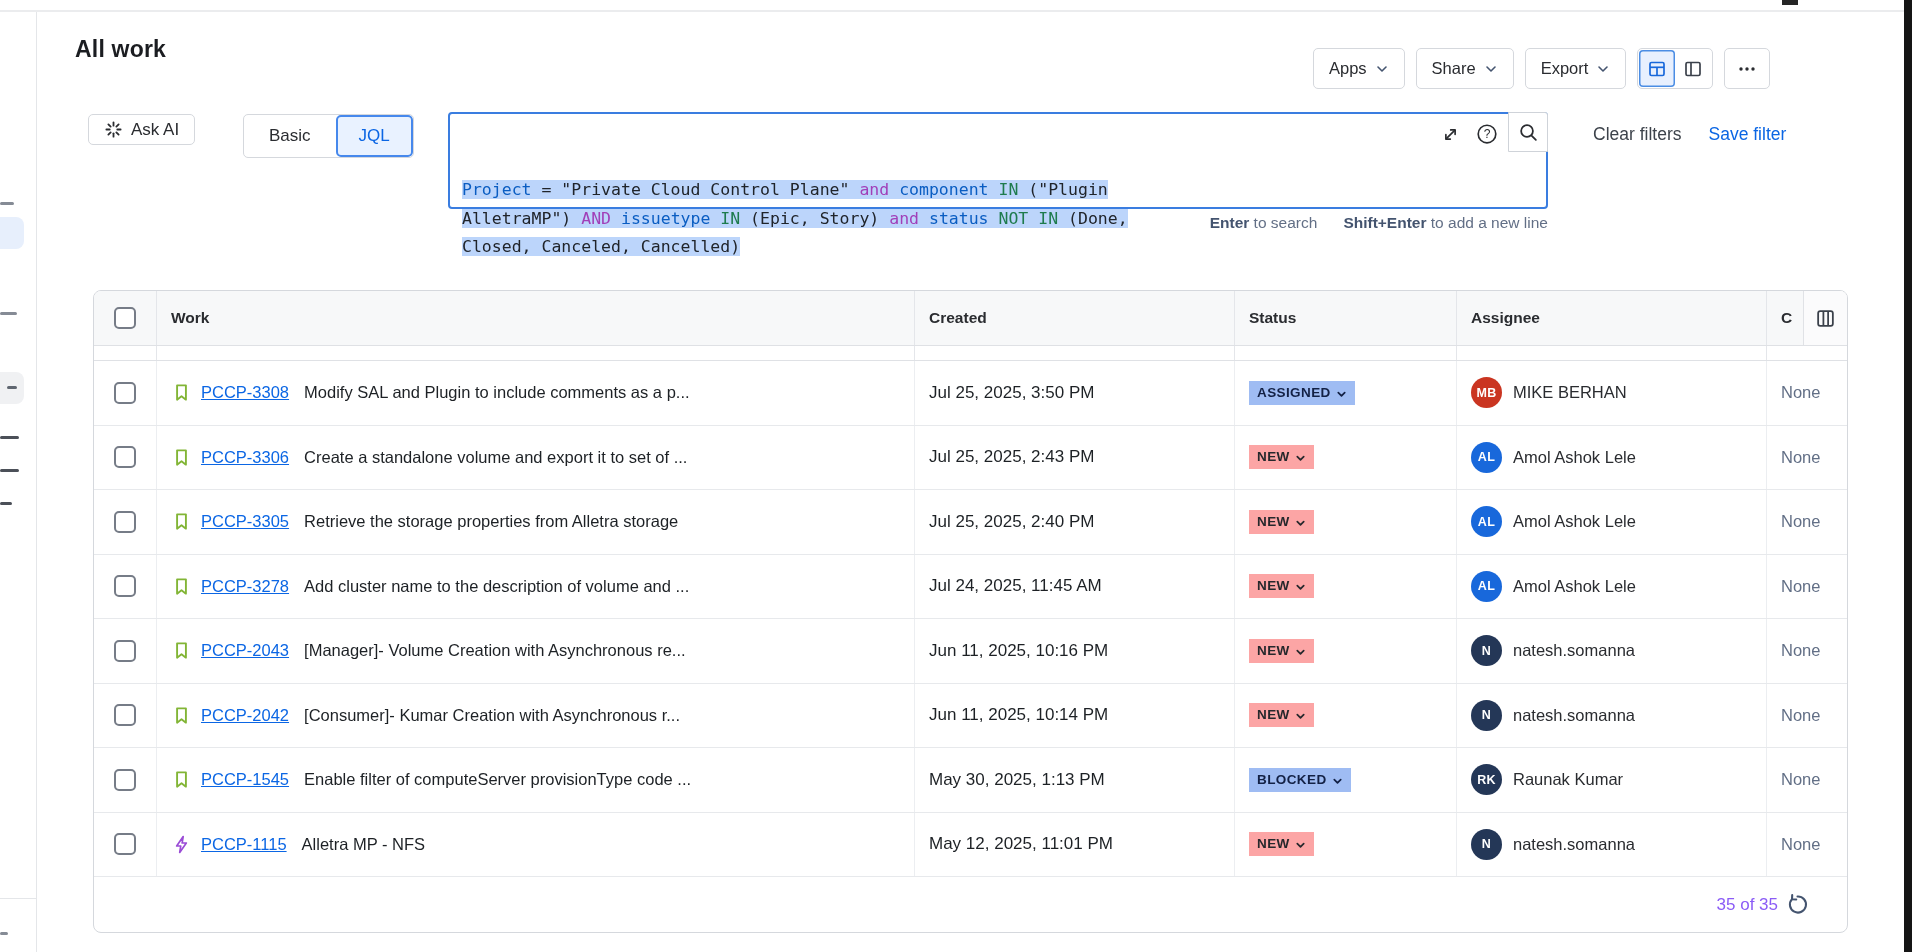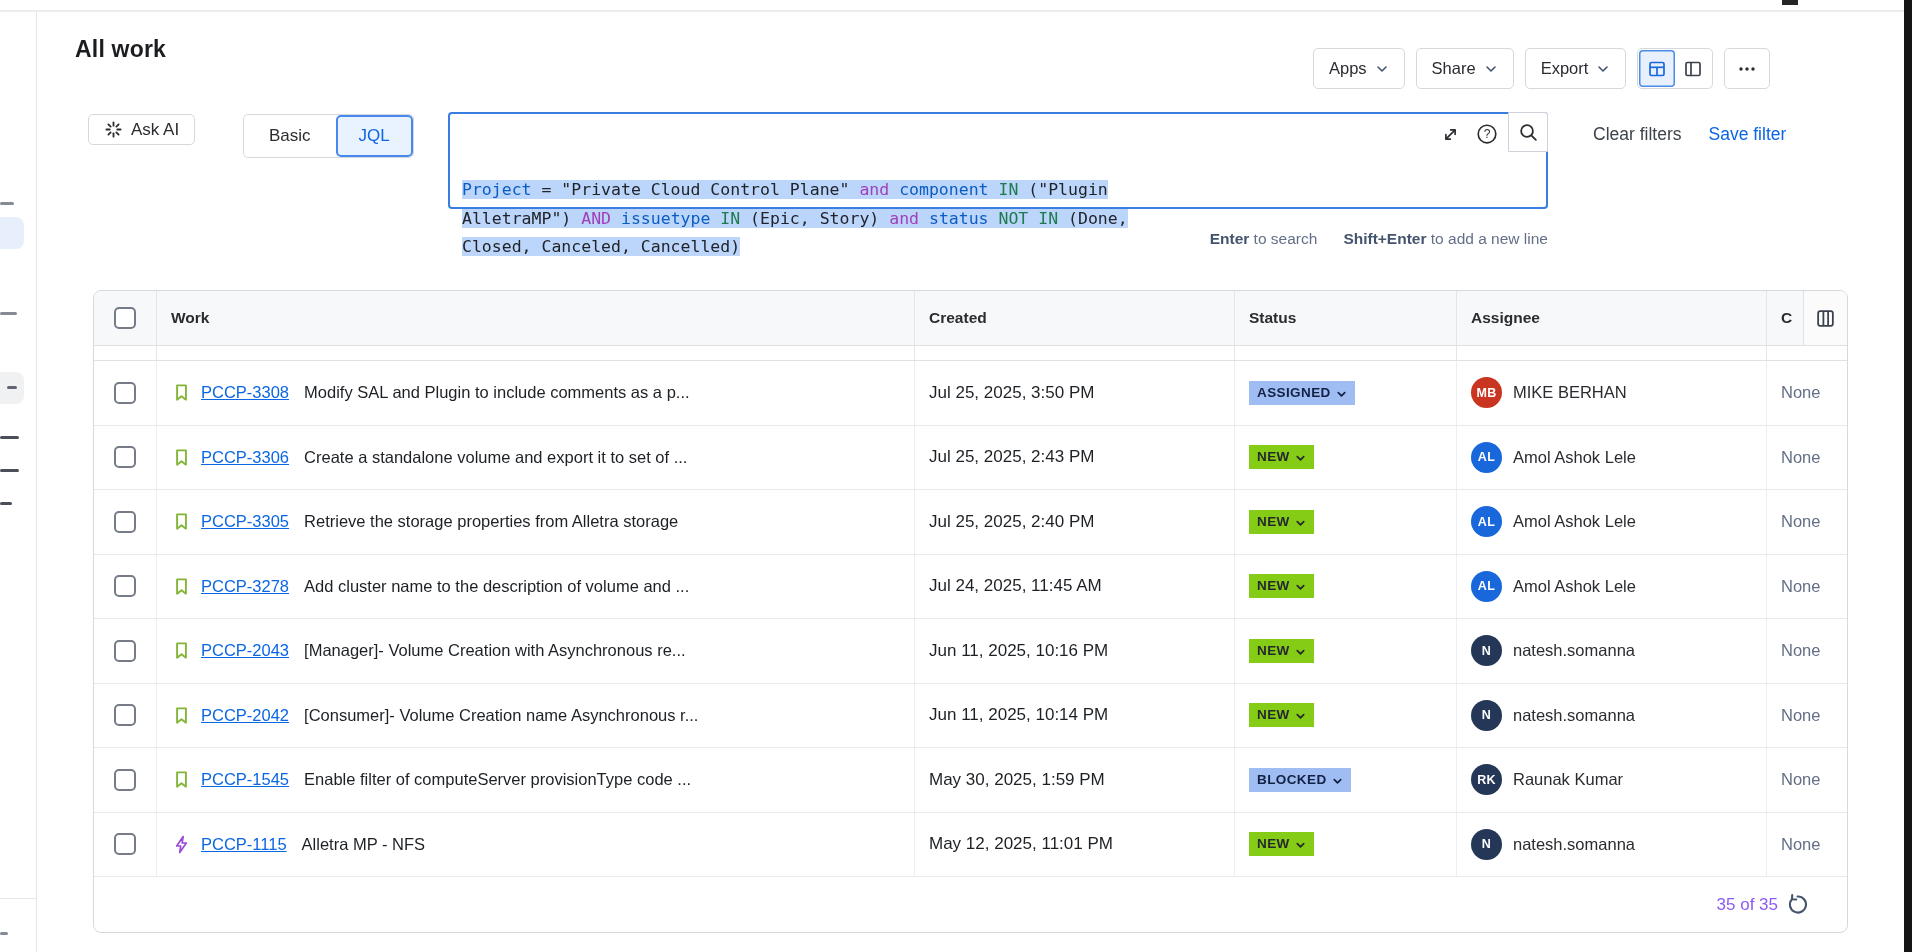--- a/index.html
+++ b/index.html
@@ -50,21 +50,21 @@
   .tk-kw { color:#a13fb8; }
   .tk-fn { color:#1e7b4d; }
   .jql-tools { position:absolute; right:48px; top:9px; display:flex; align-items:center; gap:15px; }
   .jql-search { position:absolute; right:-2px; top:-2px; width:40px; height:40px; border:1px solid #cfd3d9;
                 border-radius:0 3px 0 0; display:flex; align-items:center; justify-content:center; background:#fff; cursor:pointer; }
 
   .filter-links { position:absolute; left:1593px; top:112px; height:44px; display:flex; align-items:center; gap:27px; font-size:17.5px; }
   .clear-filters { color:#3d434b; cursor:pointer; }
   .save-filter { color:#0b66e4; cursor:pointer; }
 
-  .hint { position:absolute; left:448px; top:230px; width:1100px; text-align:right; font-size:15.5px; color:#626f86; }
+  .hint { position:absolute; left:448px; top:214px; width:1100px; text-align:right; font-size:15.5px; color:#626f86; }
   .hint b { color:#44546f; font-weight:700; }
   .hint .gap { display:inline-block; width:26px; }
 
   
   .table { position:absolute; left:93px; top:290px; width:1755px; border:1px solid #d5d8dd; border-radius:8px; background:#fff; }
   .grid-cols { display:grid; grid-template-columns:62px 758px 320px 222px 310px 1fr; }
   .thead { height:55px; background:#f7f8f9; border-bottom:1px solid #dfe1e5; border-radius:7px 7px 0 0;
            align-items:center; font-weight:700; font-size:15.5px; color:#2a2c30; position:relative; }
   .th { padding-left:14px; border-left:1px solid #e4e6ea; height:100%; display:flex; align-items:center; overflow:hidden; }
   .th-check { border-left:none; justify-content:center; padding-left:0; }
@@ -79,21 +79,21 @@
   .c-check { border-left:none; justify-content:center; padding-left:0; }
   .checkbox { width:22px; height:22px; border:2px solid #767c87; border-radius:5px; background:#fff; display:inline-block; cursor:pointer; }
   .c-work { gap:9px; }
   .type-icon { display:inline-flex; width:21px; height:21px; flex:none; }
   .issue-key { color:#0b66e4; text-decoration:underline; cursor:pointer; white-space:nowrap; }
   .issue-title { color:#1d2125; margin-left:6px; white-space:nowrap; }
   .c-created { color:#1d2125; font-size:17px; }
   .badge { display:inline-flex; align-items:flex-end; gap:5px; padding:4px 8px 5px; border-radius:0;
            font-size:13.5px; font-weight:700; letter-spacing:.4px; cursor:pointer; white-space:nowrap; }
   .badge-blue { background:#9fbcf3; color:#132145; }
-  .badge-gray { background:#84cc16; color:#26282c; }
+  .badge-gray { background:#fca5a5; color:#26282c; }
   .avatar { width:31px; height:31px; border-radius:50%; color:#fff; font-size:12.5px; font-weight:700;
             display:flex; align-items:center; justify-content:center; letter-spacing:.3px; flex:none; }
   .assignee-name { margin-left:11px; color:#2a2c30; white-space:nowrap; }
   .c-last { color:#626f86; }
   .tfoot { height:55px; display:flex; align-items:center; justify-content:flex-end; gap:8px; padding-right:38px;
            font-size:17px; color:#8b5cf6; border-radius:0 0 7px 7px; }
   .refresh { display:inline-flex; cursor:pointer; }
   svg { display:block; }
 </style>
 </head>
@@ -421,21 +421,21 @@
       <span class="checkbox"></span>
     </div>
     <div class="cell c-work">
       <span class="type-icon">
         <svg width="21" height="21" viewBox="0 0 20 20">
           <path d="M5.8 3.2 H14.2 V16.8 L10 13.6 L5.8 16.8 Z" fill="none" stroke="#82b536" stroke-width="1.8" stroke-linejoin="round"></path>
         </svg>
       </span>
 
       <a class="issue-key">PCCP-2042</a>
-      <span class="issue-title">[Consumer]- Volume Creation name Asynchronous r...</span>
+      <span class="issue-title">[Consumer]- Kumar Creation with Asynchronous r...</span>
     </div>
     <div class="cell c-created">
       <span>Jun 11, 2025, 10:14 PM</span>
     </div>
     <div class="cell c-status">
       <span class="badge badge-gray">
         <span class="badge-label">NEW</span>
         <svg width="11" height="11" viewBox="0 0 12 12">
           <polyline points="2.5,4 6,7.5 9.5,4" fill="none" stroke="currentColor" stroke-width="1.9" stroke-linecap="round" stroke-linejoin="round"></polyline>
         </svg>
@@ -458,21 +458,21 @@
       <span class="type-icon">
         <svg width="21" height="21" viewBox="0 0 20 20">
           <path d="M5.8 3.2 H14.2 V16.8 L10 13.6 L5.8 16.8 Z" fill="none" stroke="#82b536" stroke-width="1.8" stroke-linejoin="round"></path>
         </svg>
       </span>
 
       <a class="issue-key">PCCP-1545</a>
       <span class="issue-title">Enable filter of computeServer provisionType code ...</span>
     </div>
     <div class="cell c-created">
-      <span>May 30, 2025, 1:59 PM</span>
+      <span>May 30, 2025, 1:13 PM</span>
     </div>
     <div class="cell c-status">
       <span class="badge badge-blue">
         <span class="badge-label">BLOCKED</span>
         <svg width="11" height="11" viewBox="0 0 12 12">
           <polyline points="2.5,4 6,7.5 9.5,4" fill="none" stroke="currentColor" stroke-width="1.9" stroke-linecap="round" stroke-linejoin="round"></polyline>
         </svg>
       </span>
     </div>
     <div class="cell c-assignee">

